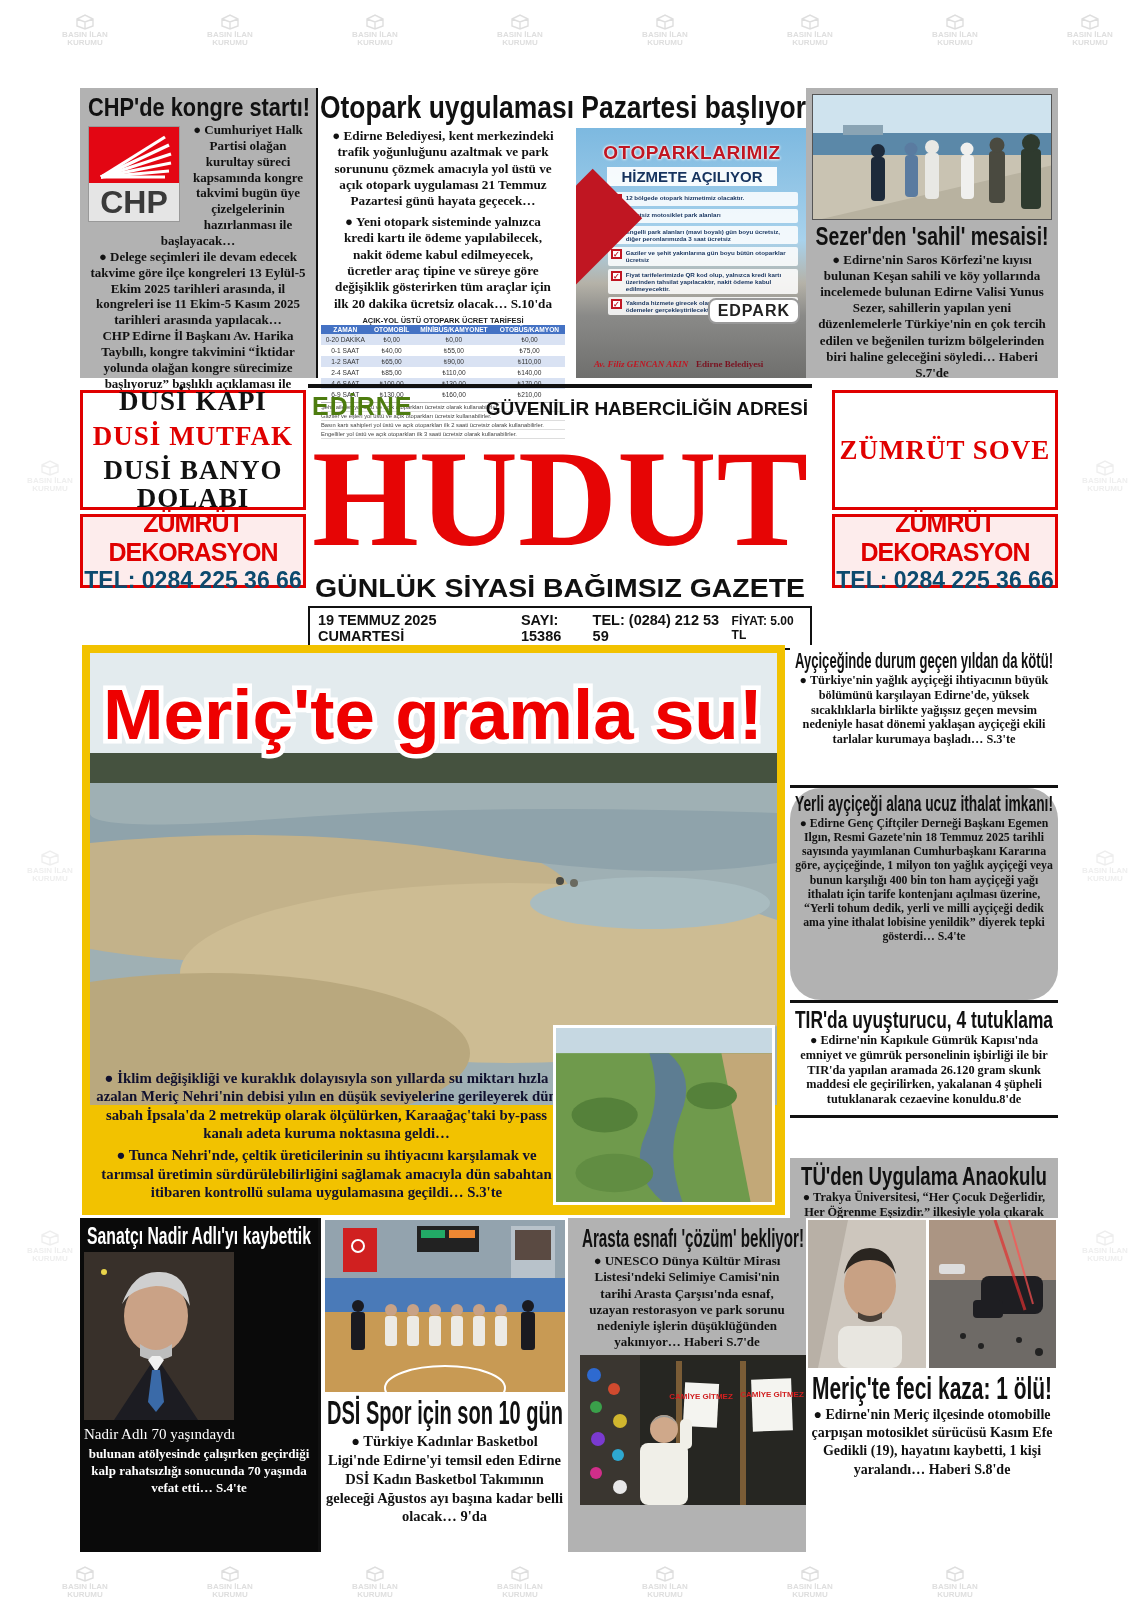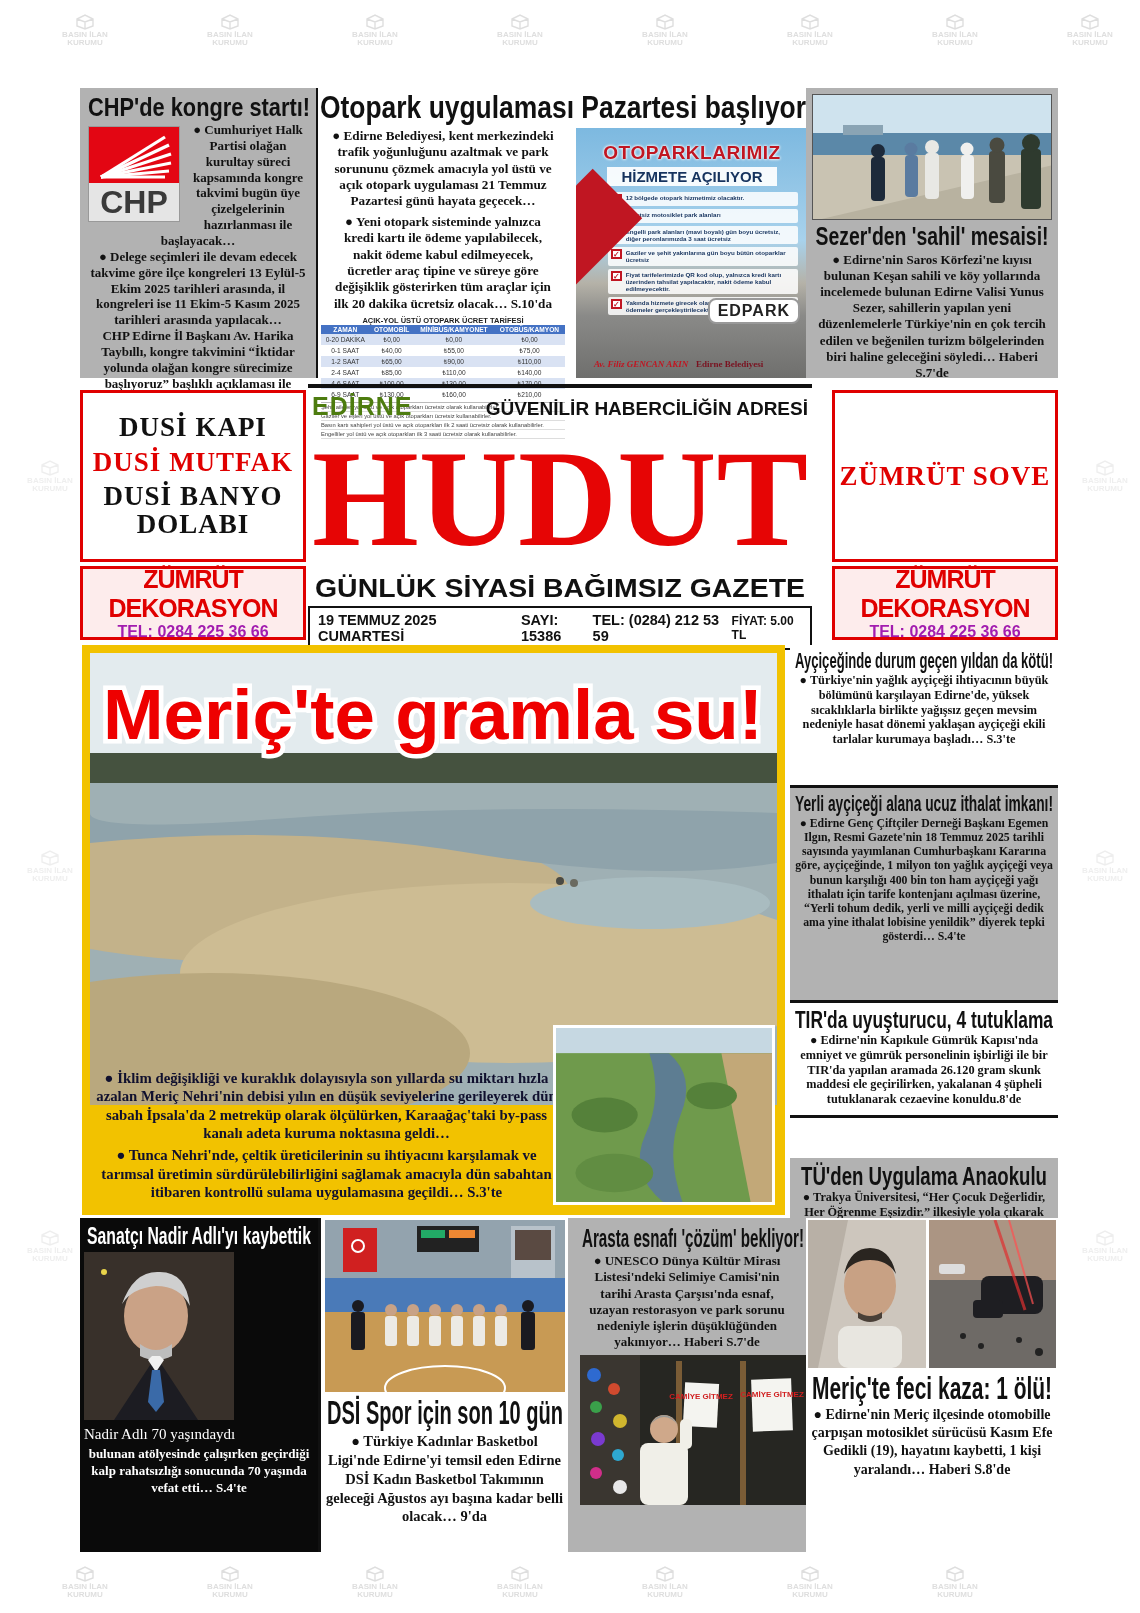--- a/index.html
+++ b/index.html
@@ -44,26 +44,26 @@
   .chk .txt { font-family:"Liberation Sans", sans-serif; font-size:6.2px; font-weight:bold; color:#16335e; line-height:1.15; text-align:left; }
   .edpark { position:absolute; right:8px; bottom:54px; background:#fff; border:2px solid #999; border-radius:8px; padding:2px 8px; font-family:"Liberation Sans", sans-serif; font-weight:bold; font-size:16px; color:#222; letter-spacing:1px; }
   .poster .sig { position:absolute; bottom:8px; left:18px; color:#c01622; font-size:9px; font-weight:bold; font-style:italic; text-align:center; line-height:1.1; }
   .poster .sig2 { position:absolute; bottom:8px; left:120px; color:#7a1220; font-size:9px; font-weight:bold; text-align:left; line-height:1.1; }
 
   .sezer-box { left:806px; top:88px; width:252px; height:290px; padding:6px 6px; }
   .sezer-box .bodytxt { font-size:13px; line-height:1.24; }
 
   
   .lad, .rad { width:226px; }
-  .adbox1 { border:3px solid #e00000; background:#fff; height:172px; display:flex; flex-direction:column; justify-content:center; gap:6px; text-align:center; font-weight:bold; }
+  .adbox1 { border:3px solid #e00000; background:#fff; height:120px; display:flex; flex-direction:column; justify-content:center; gap:6px; text-align:center; font-weight:bold; }
   .adbox2 { border:3px solid #e00000; background:#fdecec; height:74px; margin-top:4px; display:flex; flex-direction:column; justify-content:center; text-align:center; }
   .adline { font-size:27px; letter-spacing:1px; color:#111; line-height:1.05; }
   .adline.red { color:#e00000; }
   .adbrand { font-family:"Liberation Sans", sans-serif; font-weight:bold; color:#e00000; font-size:25px; letter-spacing:-1px; }
-  .adtel { font-family:"Liberation Sans", sans-serif; font-weight:bold; color:#a21caf; font-size:16px; }
+  .adtel { font-family:"Liberation Sans", sans-serif; font-weight:bold; color:#0c4a6e; font-size:23px; }
 
   .mast { left:308px; top:384px; width:504px; height:256px; border-top:4px solid #111; }
   .mast .toprow { display:flex; justify-content:space-between; align-items:baseline; padding:4px 4px 0 4px; font-weight:bold; }
   .mast .city { font-size:25px; color:#4d7c0f; letter-spacing:1px; }
   .mast .slogan { font-size:19px; color:#111; }
   .infobar { border:2px solid #111; margin-top:3px; display:flex; justify-content:space-between; align-items:center; padding:4px 8px; font-family:"Liberation Sans", sans-serif; font-weight:bold; font-size:14.5px; color:#111; }
   .infobar .grp { display:flex; gap:20px; }
   .infobar .small { font-size:12px; align-self:center; }
 
   
@@ -464,21 +464,21 @@
   </div>
 
   <div class="abs rcol">
     <div class="art" style="height:140px;">
       <svg class="hl" width="262" height="26">
           <text x="131" y="21" text-anchor="middle" textLength="258" lengthAdjust="spacingAndGlyphs" font-size="22" fill="#111">Ayçiçeğinde durum geçen yıldan da kötü!</text>
         </svg>
       <div class="bodytxt">● Türkiye'nin yağlık ayçiçeği ihtiyacının büyük bölümünü karşılayan Edirne'de, yüksek sıcaklıklarla birlikte yağışsız geçen mevsim nedeniyle hasat dönemi yaklaşan ayçiçeği ekili tarlalar kurumaya başladı… S.3'te</div>
     </div>
     <div class="sep"></div>
-    <div class="art gry" style="height:212px;">
+    <div class="art gry" style="height:212px;border-radius:31px;">
       <svg class="hl" width="262" height="26">
           <text x="131" y="21" text-anchor="middle" textLength="258" lengthAdjust="spacingAndGlyphs" font-size="22" fill="#111">Yerli ayçiçeği alana ucuz ithalat imkanı!</text>
         </svg>
       <div class="bodytxt" style="font-size:11.8px;">● Edirne Genç Çiftçiler Derneği Başkanı Egemen Ilgın, Resmi Gazete'nin 18 Temmuz 2025 tarihli sayısında yayımlanan Cumhurbaşkanı Kararına göre, ayçiçeğinde, 1 milyon ton yağlık ayçiçeği veya bunun karşılığı 400 bin ton ham ayçiçeği yağı ithalatı için tarife kontenjanı açılması üzerine, “Yerli tohum dedik, yerli ve milli ayçiçeği dedik ama yine ithalat lobisine yenildik” diyerek tepki gösterdi… S.4'te</div>
     </div>
     <div class="sep"></div>
     <div class="art" style="height:112px;">
       <svg class="hl" width="262" height="28">
           <text x="131" y="23" text-anchor="middle" textLength="258" lengthAdjust="spacingAndGlyphs" font-size="24" fill="#111">TIR'da uyuşturucu, 4 tutuklama</text>
         </svg>

